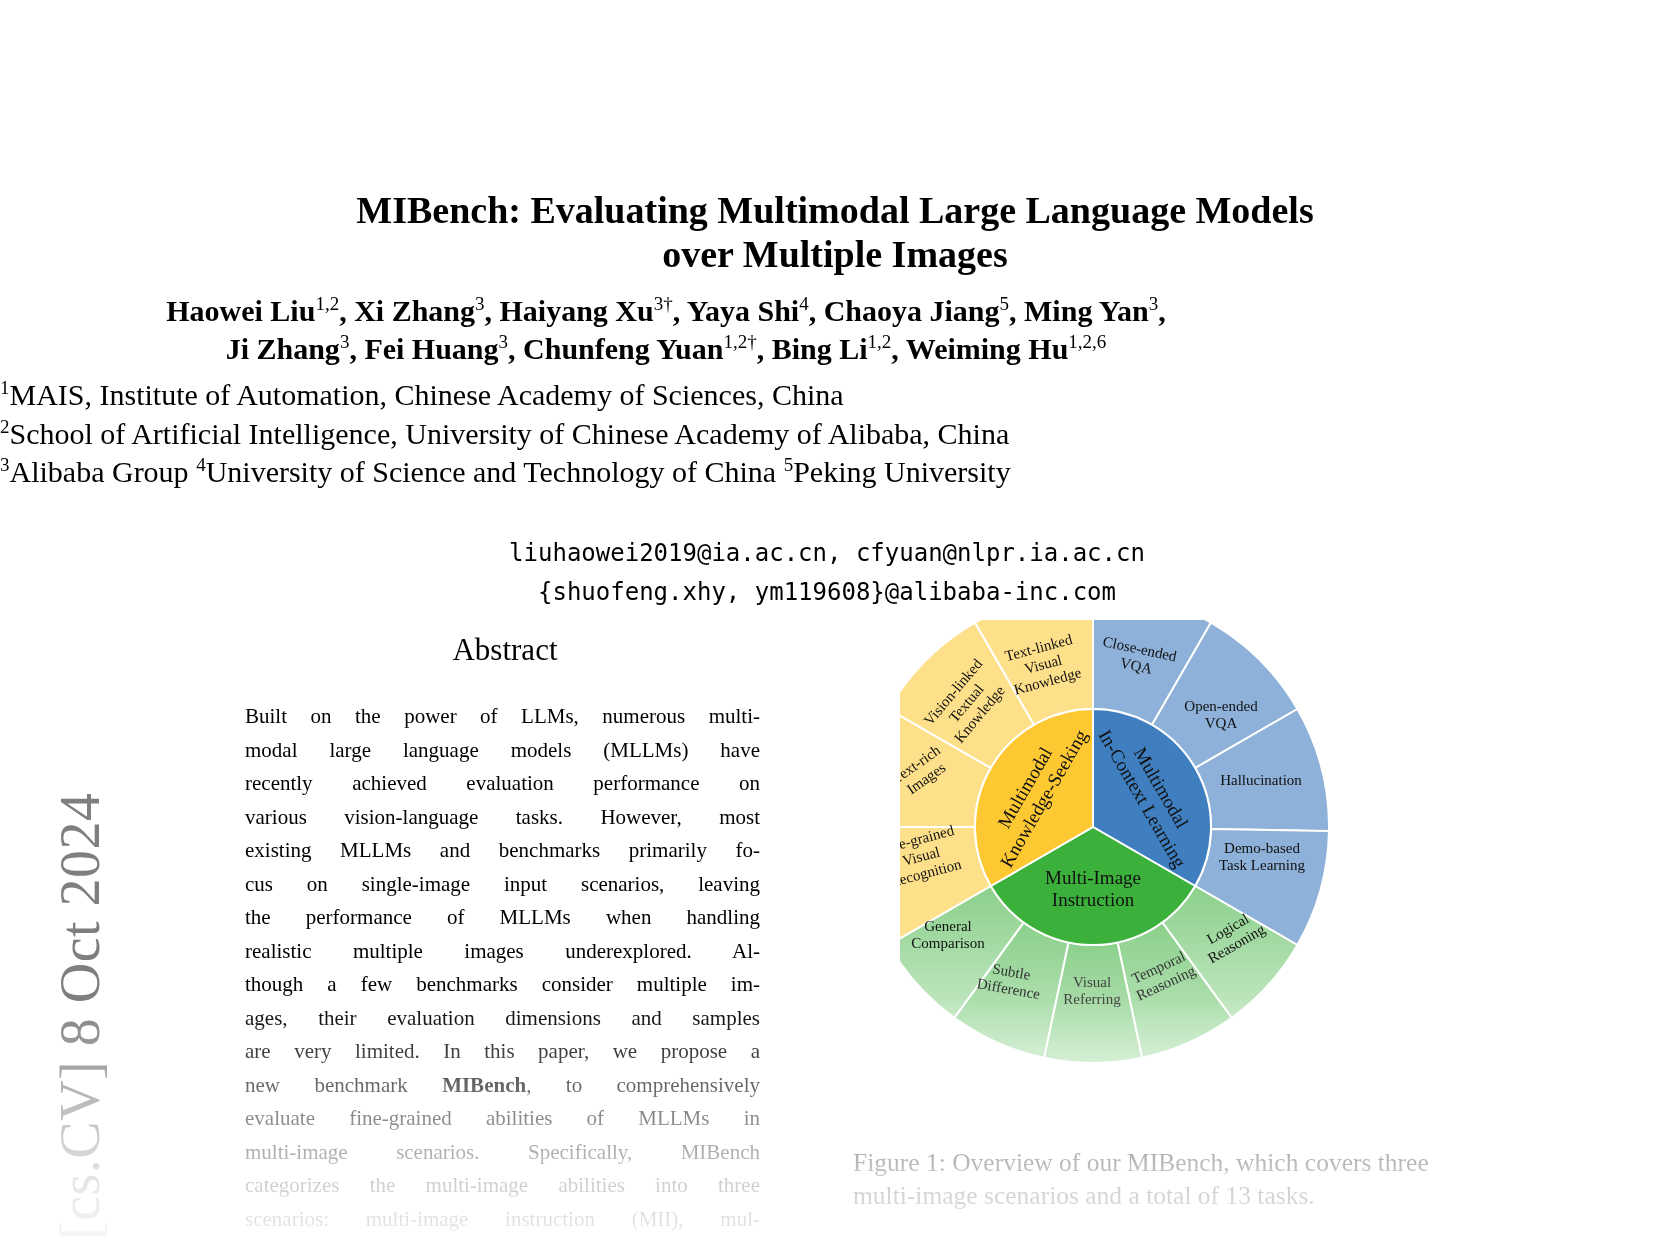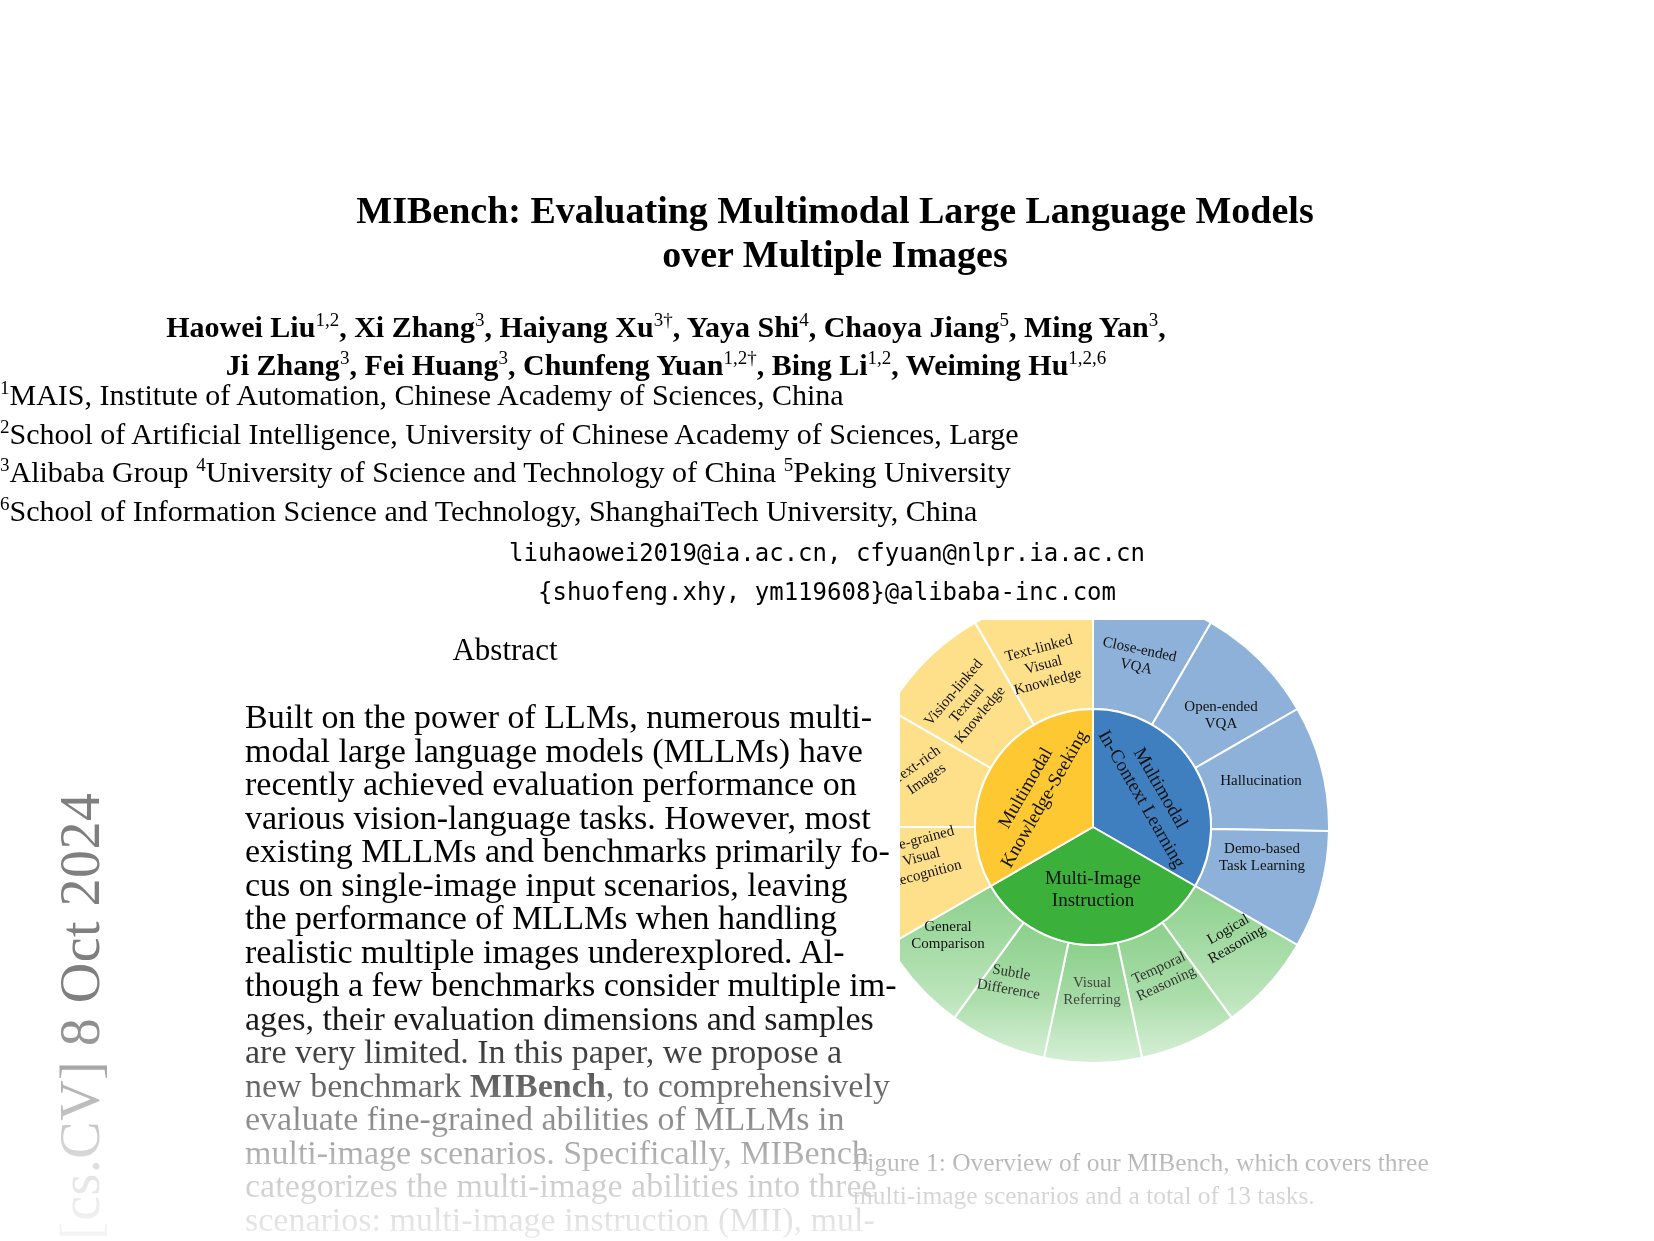--- a/index.html
+++ b/index.html
@@ -13,40 +13,40 @@
       position: absolute; left: 48px; top: 1240px;
       transform: rotate(-90deg); transform-origin: left top;
       font-size: 56px; color: #7f7f7f; white-space: nowrap; letter-spacing: 0.5px;
       font-family: "Liberation Serif", serif;
     }
     .title {
       position: absolute; left: 0; width: 1654px; top: 188px;
       text-align: center; font-weight: bold; font-size: 38px; line-height: 44px; margin-left: 8px;
     }
     .authors {
-      position: absolute; left: 0; width: 1332px; top: 308px;
+      position: absolute; left: 0; width: 1332px; top: 292px;
       text-align: center; font-weight: bold; font-size: 30px; line-height: 38px;
     }
     .authors sup, .affil sup { font-size: 19px; font-weight: normal; vertical-align: 11px; line-height: 0; }
     .affil {
       position: absolute; left: 0; width: 1654px; top: 376px;
       text-align: left; font-size: 30px; line-height: 38.5px;
     }
     .emails {
       position: absolute; left: 0; width: 1654px; top: 534px;
       text-align: center; font-family: "DejaVu Sans Mono", monospace;
       font-size: 24px; line-height: 39px;
     }
     .abstract-title {
       position: absolute; left: 245px; width: 520px; top: 632px;
       text-align: center; font-weight: normal; font-size: 31px;
     }
     .abstract-body {
       position: absolute; left: 245px; width: 515px; top: 700px;
-      font-size: 34px; line-height: 33.5px; text-align: justify;
+      font-size: 21px; line-height: 33.5px; text-align: justify;
     }
     .abstract-body .ln { display: block; text-align: justify; text-align-last: justify; height: 33.5px; white-space: nowrap; overflow: visible; }
     .figure { position: absolute; left: 900px; top: 620px; width: 500px; height: 500px; }
     .caption {
       position: absolute; left: 853px; width: 610px; top: 1146px;
       font-size: 25.5px; line-height: 33px; color: #000;
     }
     .fade {
       position: absolute; left: 0; top: 1000px; width: 1654px; height: 241px;
       background: linear-gradient(to bottom, rgba(255,255,255,0) 0%, rgba(255,255,255,0.45) 40%, rgba(255,255,255,0.8) 75%, rgba(255,255,255,0.93) 100%);
@@ -66,23 +66,22 @@
     <div>over Multiple Images</div>
   </div>
 
   <div class="authors">
     <div id="authors-l1"><span>Haowei Liu</span><sup>1,2</sup>, <span>Xi Zhang</span><sup>3</sup>, <span>Haiyang Xu</span><sup>3†</sup>, <span>Yaya Shi</span><sup>4</sup>, <span>Chaoya Jiang</span><sup>5</sup>, <span>Ming Yan</span><sup>3</sup>, </div>
     <div id="authors-l2"><span>Ji Zhang</span><sup>3</sup>, <span>Fei Huang</span><sup>3</sup>, <span>Chunfeng Yuan</span><sup>1,2†</sup>, <span>Bing Li</span><sup>1,2</sup>, <span>Weiming Hu</span><sup>1,2,6</sup></div>
   </div>
 
   <div class="affil" id="affil">
       <div><sup>1</sup><span>MAIS, Institute of Automation, Chinese Academy of Sciences, China</span></div>
-      <div><sup>2</sup><span>School of Artificial Intelligence, University of Chinese Academy of Sciences, Large</span></div>
+      <div><sup>2</sup><span>School of Artificial Intelligence, University of Chinese Academy of Alibaba, China</span></div>
       <div><sup>3</sup><span>Alibaba Group </span><sup>4</sup><span>University of Science and Technology of China </span><sup>5</sup><span>Peking University</span></div>
-      <div><sup>6</sup><span>School of Information Science and Technology, ShanghaiTech University, China</span></div>
     </div>
 
   <div class="emails">
     <div>liuhaowei2019@ia.ac.cn, cfyuan@nlpr.ia.ac.cn</div>
     <div>{shuofeng.xhy, ym119608}@alibaba-inc.com</div>
   </div>
 
   <div class="abstract-title">Abstract</div>
   <div class="abstract-body" id="abstract-body">
       <span class="ln">Built on the power of LLMs, numerous multi-</span>

